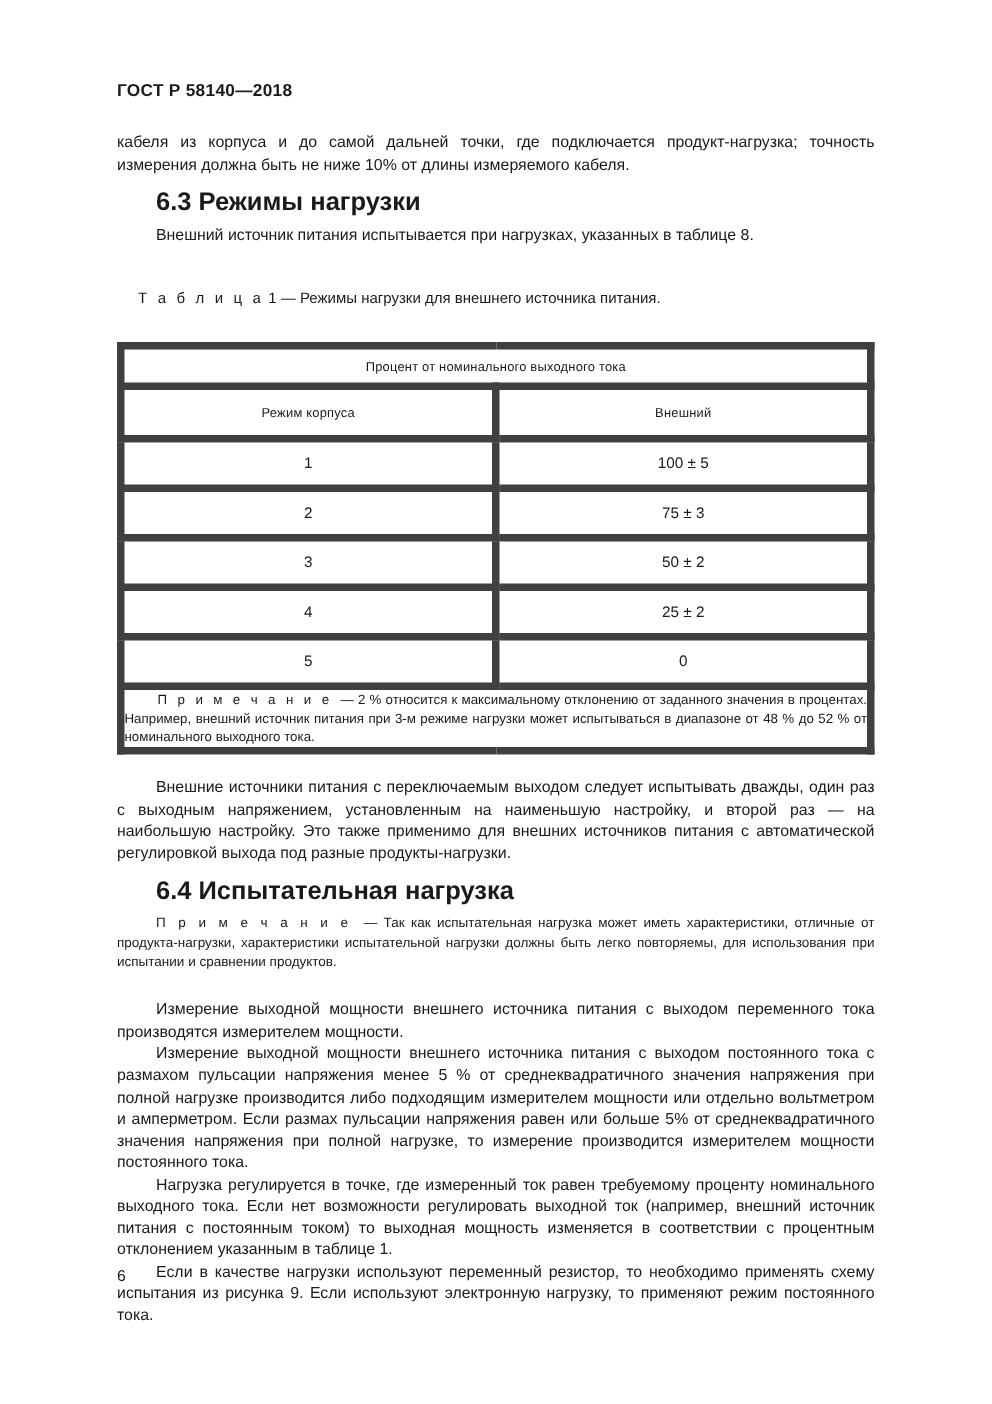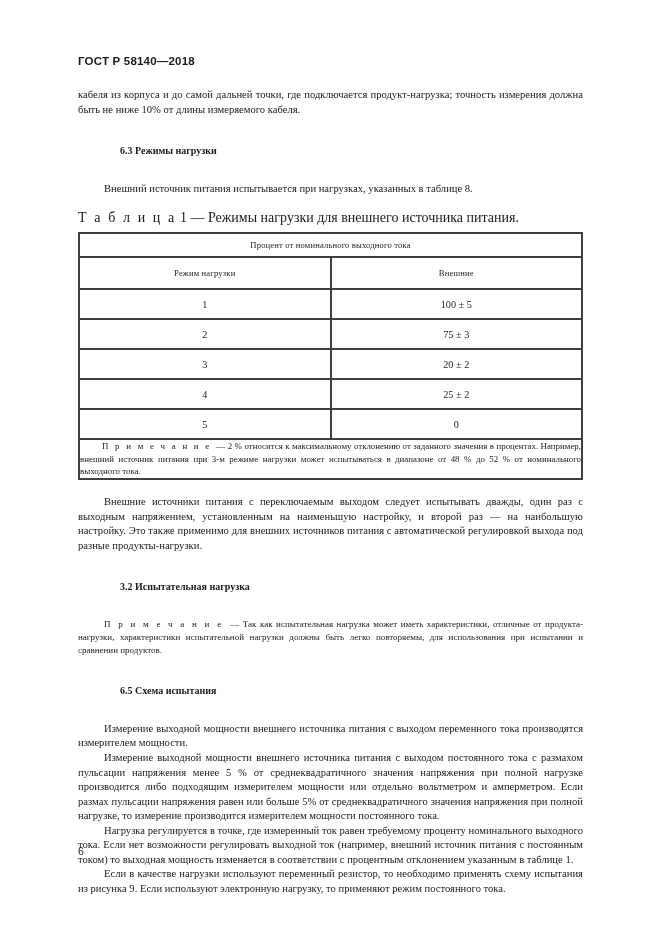--- a/index.html
+++ b/index.html
@@ -31,62 +31,61 @@
     font-weight: bold;
     letter-spacing: 0.2px;
     white-space: nowrap;
   }
   
   .content {
     position: absolute;
     left: 78px;
     top: 88px;
     width: 505px;
-    font-family: Liberation Serif, serif;
   }
   p {
     margin: 0;
     font-size: 10.6px;
     line-height: 14.55px;
     text-align: justify;
     text-justify: inter-word;
     hyphens: manual;
   }
   p.ind {
     text-indent: 26px;
   }
   h3.sect {
-    margin: 16px;
-    font-size: 10px;
+    margin: 0;
+    font-size: 17px;
     font-weight: bold;
     text-indent: 26px;
     line-height: 14.55px;
   }
   .gap-sm { height: 7px; }
   .gap-md { height: 11px; }
   .gap-lg { height: 15px; }
 
   
   .tbl-caption {
-    font-size: 14px;
+    font-size: 10px;
     line-height: 14px;
-    margin: 0;
+    margin: 14px;
     letter-spacing: 0px;
   }
   .tbl-caption .spaced {
     letter-spacing: 2.1px;
   }
   table.gost {
     border-collapse: collapse;
     width: 505px;
     margin: 0;
     table-layout: fixed;
   }
   table.gost td, table.gost th {
-    border: 2px solid #404040;
+    border: 5px solid #404040;
     padding: 0;
     font-weight: normal;
     text-align: center;
     vertical-align: middle;
   }
   td.hdr-span {
     height: 22px;
     font-size: 8.6px;
     letter-spacing: 0.15px;
   }
@@ -159,34 +158,34 @@
     </p>
 
     <div class="gap-sm"></div>
 
     <table class="gost">
       <tbody>
         <tr>
           <td class="hdr-span" colspan="2">Процент от номинального выходного тока</td>
         </tr>
         <tr>
-          <td class="hdr-col">Режим нагрузки</td>
-          <td class="hdr-col">Внешние</td>
+          <td class="hdr-col">Режим корпуса</td>
+          <td class="hdr-col">Внешний</td>
         </tr>
         <tr>
           <td class="cell">1</td>
           <td class="cell">100 ± 5</td>
         </tr>
         <tr>
           <td class="cell">2</td>
           <td class="cell">75 ± 3</td>
         </tr>
         <tr>
           <td class="cell">3</td>
-          <td class="cell">20 ± 2</td>
+          <td class="cell">50 ± 2</td>
         </tr>
         <tr>
           <td class="cell">4</td>
           <td class="cell">25 ± 2</td>
         </tr>
         <tr>
           <td class="cell">5</td>
           <td class="cell">0</td>
         </tr>
         <tr>
@@ -196,30 +195,29 @@
         </tr>
       </tbody>
     </table>
 
     <div class="gap-lg"></div>
 
     <p class="ind">Внешние источники питания с переключаемым выходом следует испытывать дважды, один раз с выходным напряжением, установленным на наименьшую настройку, и второй раз — на наибольшую настройку. Это также применимо для внешних источников питания с автоматической регулировкой выхода под разные продукты-нагрузки.</p>
 
     <div class="gap-md"></div>
 
-    <h3 class="sect">3.2  Испытательная нагрузка</h3>
+    <h3 class="sect">6.4  Испытательная нагрузка</h3>
 
     <div class="gap-sm"></div>
 
 
     <p class="inline-note"><span class="note-lbl">П р и м е ч а н и е</span>&nbsp;&nbsp;<span>—   Так как испытательная нагрузка может иметь характеристики, отличные от продукта-нагрузки, характеристики испытательной нагрузки должны быть легко повторяемы, для использования при испытании и сравнении продуктов.</span></p>
 
     <div class="gap-md"></div>
 
-    <h3 class="sect">6.5 Схема испытания</h3>
 
     <div class="gap-sm"></div>
 
     <p class="ind">Измерение выходной мощности внешнего источника питания с выходом переменного тока производятся измерителем мощности.</p>
 
     <p class="ind">Измерение выходной мощности внешнего источника питания с выходом постоянного тока с размахом пульсации напряжения менее 5 % от среднеквадратичного значения напряжения при полной нагрузке производится либо подходящим измерителем мощности или отдельно вольтметром и амперметром. Если размах пульсации напряжения равен или больше 5% от среднеквадратичного значения напряжения при полной нагрузке, то измерение производится измерителем мощности постоянного тока.</p>
 
     <p class="ind">Нагрузка регулируется в точке, где измеренный ток равен требуемому проценту номинального выходного тока. Если нет возможности регулировать выходной ток (например, внешний источник питания с постоянным током) то выходная мощность изменяется в соответствии с процентным отклонением указанным в таблице 1.</p>
 
     <p class="ind">Если в качестве нагрузки используют переменный резистор, то необходимо применять схему испытания из рисунка 9. Если используют электронную нагрузку, то применяют режим постоянного тока.</p>

